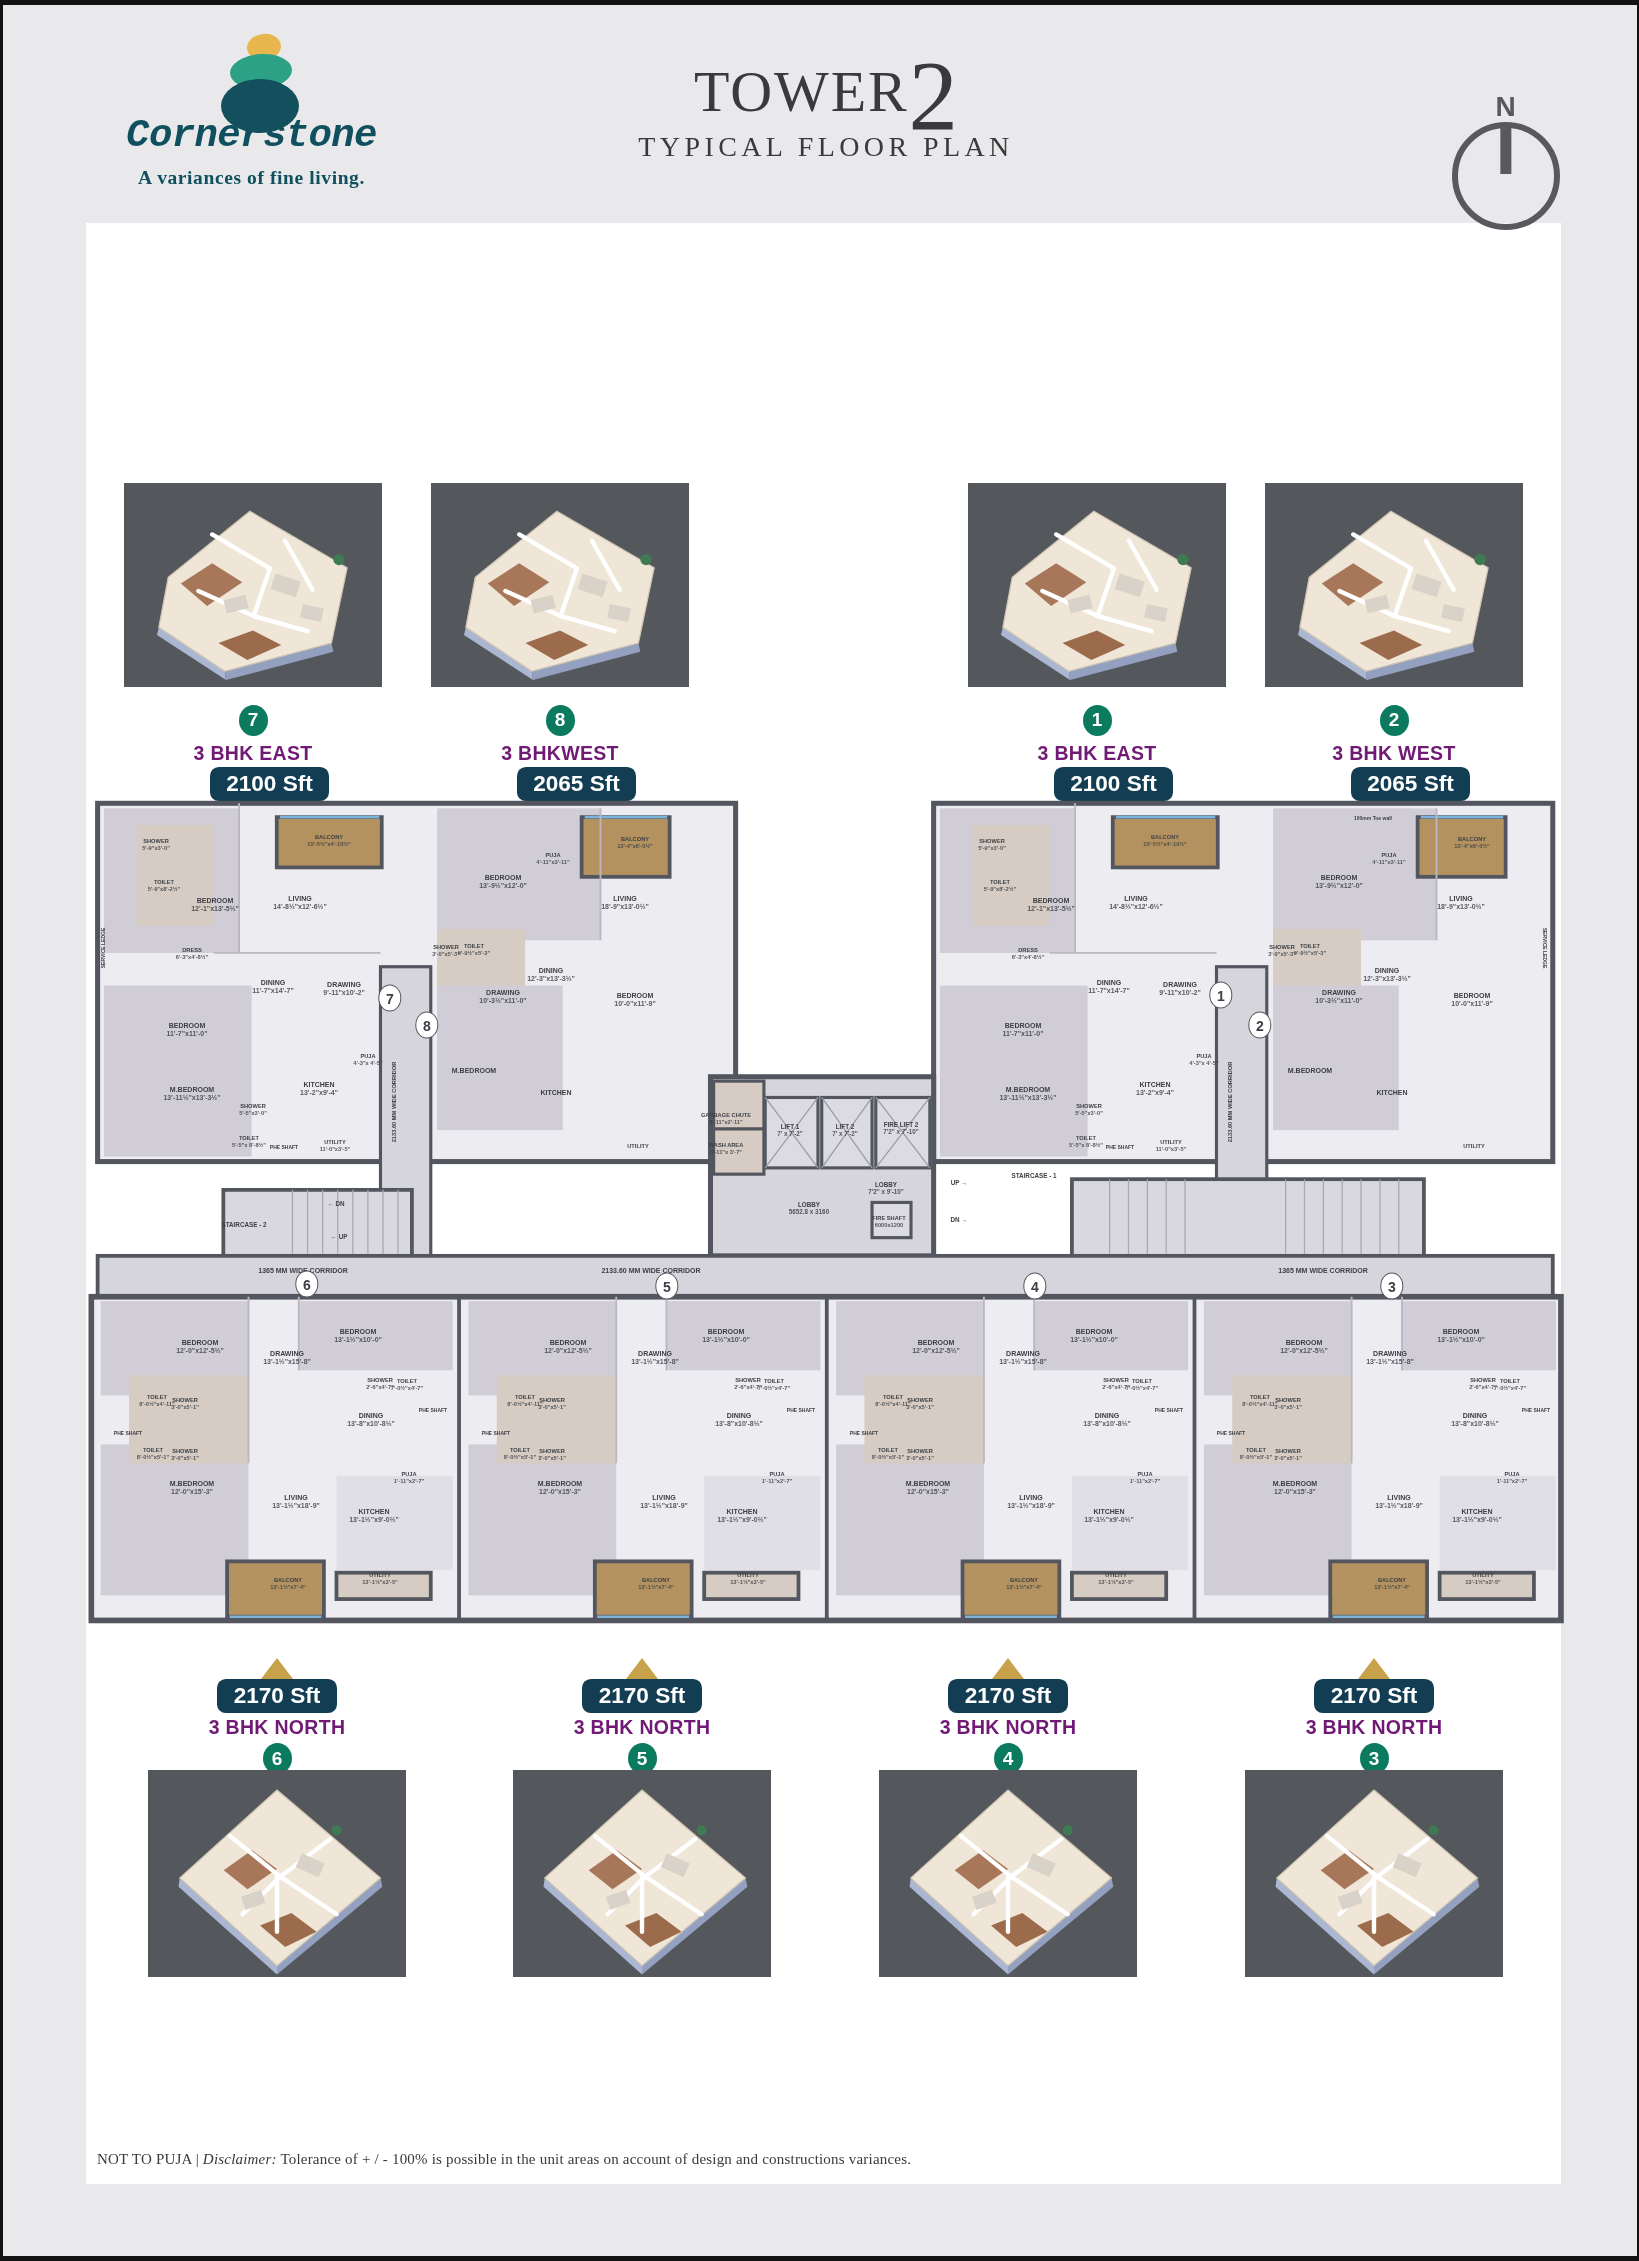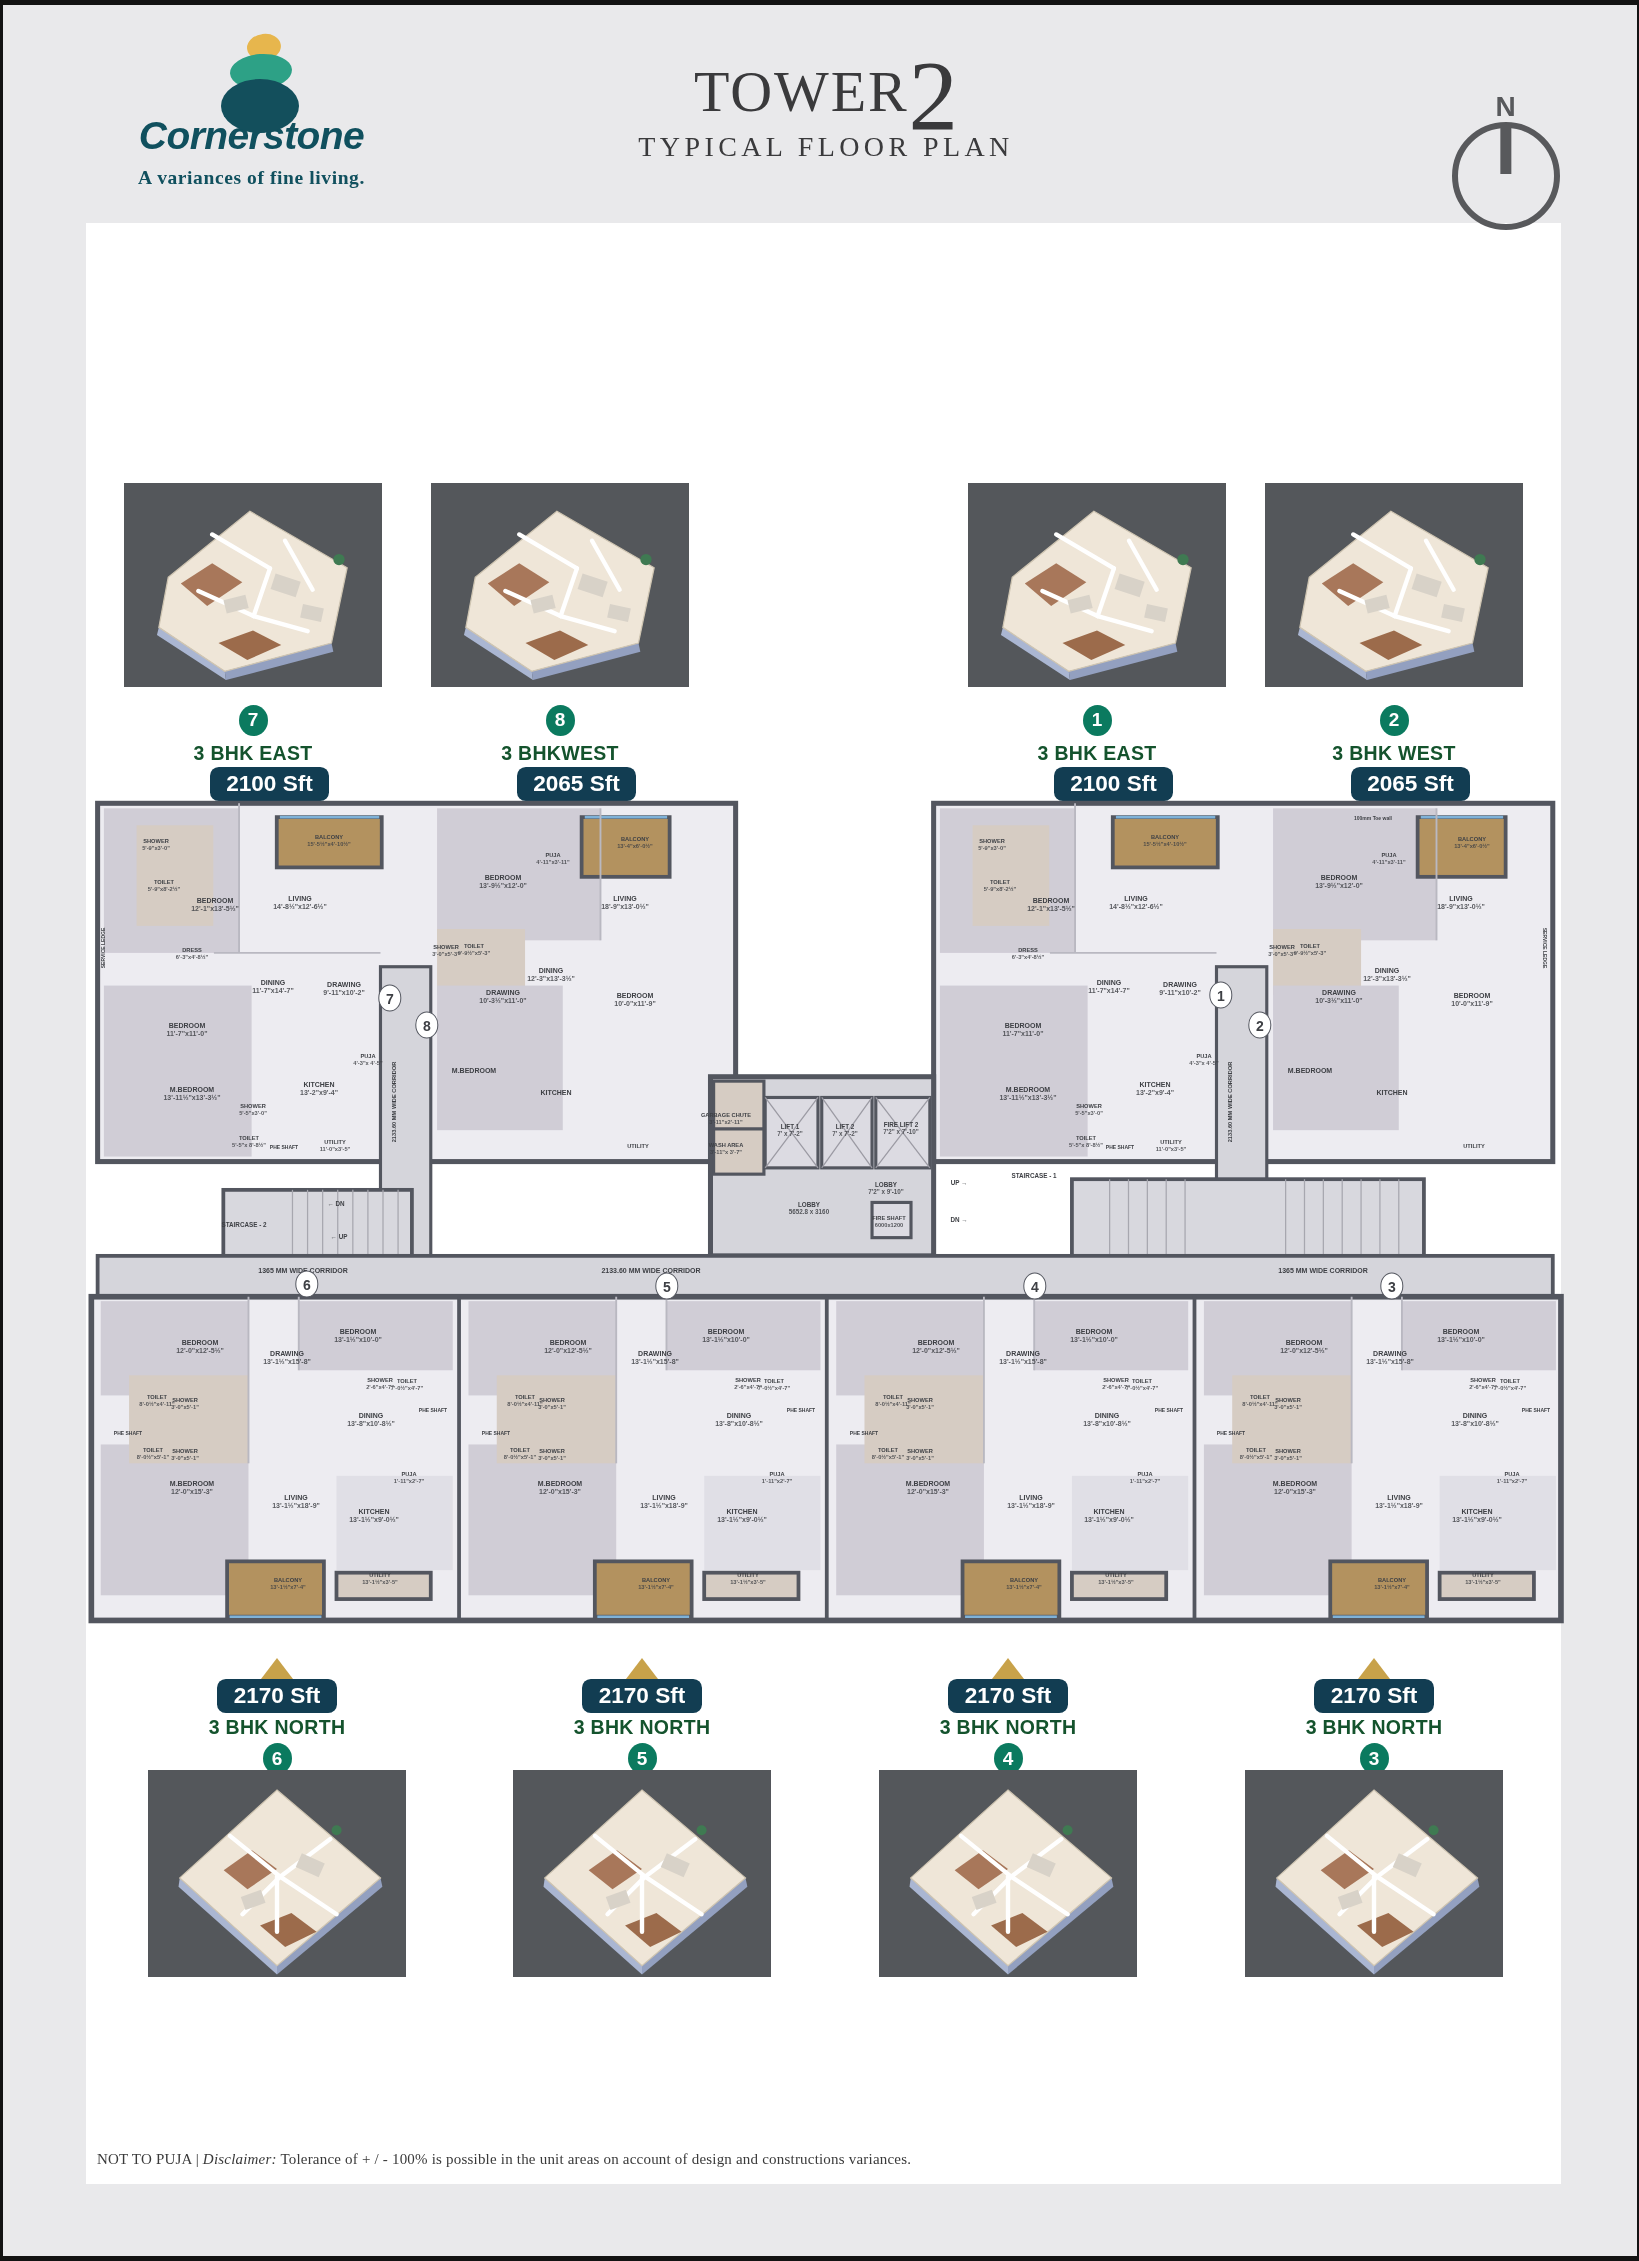--- a/index.html
+++ b/index.html
@@ -7,40 +7,40 @@
         border:solid #131313;border-width:5.7px 3.1px;overflow:hidden;
         font-family:"Liberation Sans",sans-serif;}
   .panel{position:absolute;left:83px;top:218px;width:1475px;height:1961px;background:#ffffff;}
   
   .logo{position:absolute;left:101px;top:25px;width:295px;text-align:center;}
   .stones{position:relative;height:80px;}
   .stone{position:absolute;border-radius:50%;}
   .stone.s1{width:34px;height:26.4px;background:#e7b64d;left:143px;top:3.8px;transform:rotate(-8deg);}
   .stone.s2{width:62px;height:35px;background:#2da186;left:126px;top:24px;transform:rotate(-4deg);}
   .stone.s3{width:78px;height:54px;background:#134f5c;left:117px;top:49px;}
-  .wordmark{font-family:Liberation Sans, sans-serif;font-style:italic;font-weight:700;font-size:39px;
+  .wordmark{font-family:Liberation Mono, monospace;font-style:italic;font-weight:700;font-size:39px;
             color:#10505e;margin-top:3.8px;letter-spacing:-0.6px;}
   .tagline{font-family:"Liberation Serif",serif;font-weight:700;font-size:19.5px;color:#10505e;
            margin-top:8.8px;letter-spacing:0.6px;}
   .title-block{position:absolute;left:603px;top:58px;width:440px;text-align:center;color:#3a3a3c;}
   .title-main{font-family:"Liberation Serif",serif;font-size:58px;letter-spacing:1.9px;line-height:1;}
   .title-num{font-family:"Liberation Serif",serif;font-size:99px;line-height:0.6;vertical-align:-17.6px;}
   .title-sub{font-family:"Liberation Serif",serif;font-size:28px;letter-spacing:4.4px;margin-top:6.3px;}
   .compass{position:absolute;left:1446px;top:88px;width:113px;text-align:center;color:#58595c;}
   .compass .n{font-weight:700;font-size:28px;line-height:1;}
   .compass .dial{position:relative;width:96px;height:96px;border:6.3px solid #58595c;border-radius:50%;
                  margin:1.3px auto 0;}
   .compass .stem{position:absolute;left:50%;top:-3.8px;transform:translateX(-50%);width:11.3px;height:49px;background:#58595c;}
   
   .card{position:absolute;width:258px;display:flex;flex-direction:column;align-items:center;}
   .thumb3d{width:258px;height:204px;background:#54575b;position:relative;overflow:hidden;}
   .thumb3d svg{display:block;}
   .num-circle{width:29px;height:31px;border-radius:50%;background:#0b7a5f;color:#fff;font-weight:700;
               font-size:19px;display:flex;align-items:center;justify-content:center;}
-  .bhk{color:#14532d;font-weight:700;font-size:19.5px;letter-spacing:0.3px;}
+  .bhk{color:#701a75;font-weight:700;font-size:19.5px;letter-spacing:0.3px;}
   .pill{background:#123d52;color:#fff;font-weight:700;font-size:22.6px;padding:3.8px 16.3px;border-radius:8.8px;}
   .tri{width:0;height:0;border-left:16.3px solid transparent;border-right:16.3px solid transparent;}
   .tri.down{border-top:21.4px solid #c8a24a;}
   .tri.up{border-bottom:21.4px solid #c8a24a;}
   .mt28{margin-top:17.6px;}.mt10{margin-top:6.3px;}.mt6{margin-top:3.8px;}.mt4{margin-top:2.5px;margin-left:33px;}
   
   #plan-svg{position:absolute;left:0;top:0;pointer-events:none;}
   #plan-labels{position:absolute;left:0;top:0;width:1640px;height:2261px;pointer-events:none;}
   .plan-label{position:absolute;transform:translate(-50%,-50%);text-align:center;color:#3e4045;
               font-weight:700;line-height:1.15;white-space:nowrap;}

